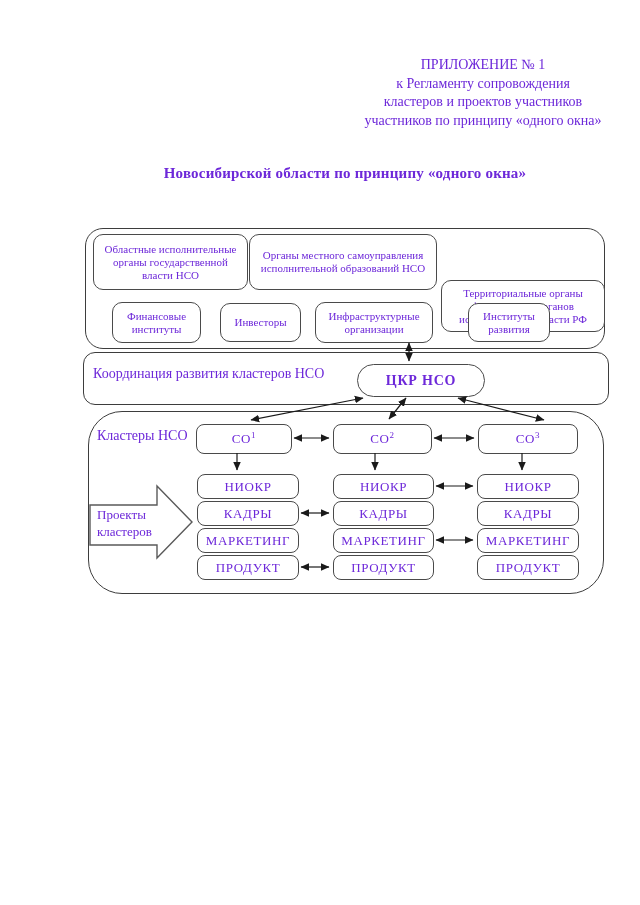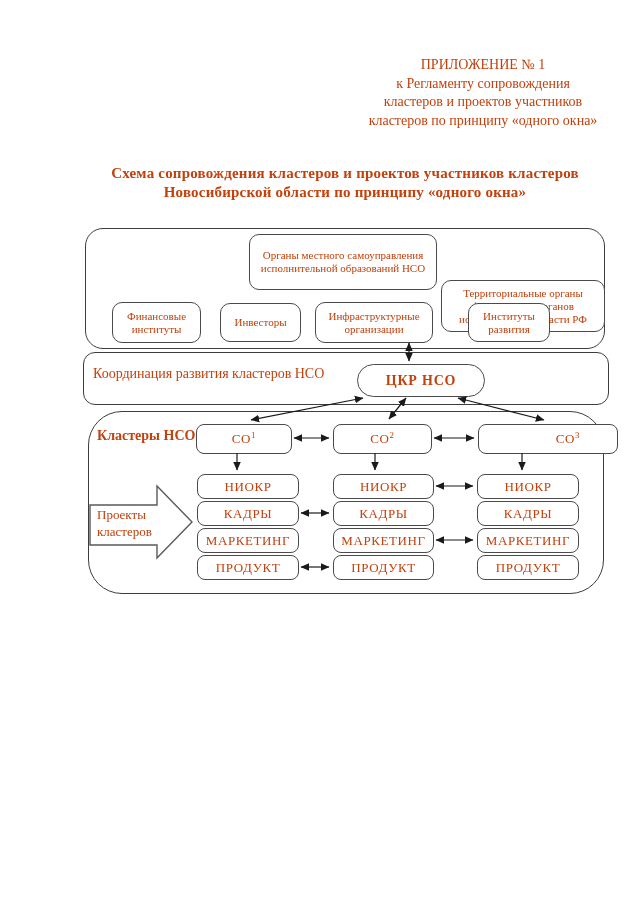--- a/index.html
+++ b/index.html
@@ -1,17 +1,17 @@
 <!DOCTYPE html>
 <html><head>
 <meta charset="utf-8">
 <style>
   html,body{margin:0;padding:0;background:#ffffff;}
   .page{position:relative;width:640px;height:905px;background:#ffffff;overflow:hidden;
-        font-family:"Liberation Serif","DejaVu Serif",serif;color:#c2410c;}
+        font-family:"Liberation Serif","DejaVu Serif",serif;color:#6d28d9;}
   .abs{position:absolute;}
   .hdr{font-size:14px;line-height:18.5px;text-align:center;}
   .ttl{font-size:15px;line-height:19px;font-weight:bold;text-align:center;letter-spacing:0.2px;}
   .frame{position:absolute;border:1.4px solid #3d3d3d;border-radius:16px;background:#ffffff;}
   .box{position:absolute;border:1.3px solid #4a4a4a;border-radius:10px;background:#ffffff;
        display:flex;align-items:center;justify-content:center;text-align:center;}
   .small{font-size:11px;line-height:13px;padding:1px 3px;}
   .cell{font-size:13px;letter-spacing:0.6px;border-radius:8px;}
   .lbl{font-size:14px;white-space:nowrap;}
   .stadium{border-radius:17px;font-size:14px;letter-spacing:0.8px;font-weight:bold;}
@@ -21,30 +21,32 @@
 </style>
 </head>
 <body>
 
 <div class="page">
 
   <div class="abs hdr" style="left:340px;top:56px;width:286px;">
     <div>ПРИЛОЖЕНИЕ № 1</div>
     <div>к Регламенту сопровождения</div>
     <div>кластеров и проектов участников</div>
-    <div>кластеров по принципу «одного окна»</div>
+    <div>участников по принципу «одного окна»</div>
   </div>
 
   <div class="abs ttl" style="left:60px;top:164px;width:570px;">
-    <div>Схема сопровождения кластеров и проектов участников кластеров</div>
     <div>Новосибирской области по принципу «одного окна»</div>
   </div>
 
   <div class="frame" style="left:85px;top:228px;width:518px;height:119px;border-radius:18px;"></div>
 
+  <div class="box small" style="left:93px;top:234px;width:147px;height:52px;">
+    <span>Областные исполнительные органы государственной власти НСО</span>
+  </div>
   <div class="box small" style="left:249px;top:234px;width:180px;height:52px;">
     <span>Органы местного самоуправления исполнительной образований НСО</span>
   </div>
   <div class="box small" style="left:441px;top:236px;width:156px;height:48px;margin-top:44px;">
     <span>Территориальные органы федеральных органов исполнительной власти РФ</span>
   </div>
 
   <div class="box small" style="left:112px;top:302px;width:81px;height:37px;">
     <span>Финансовые институты</span>
   </div>
@@ -58,29 +60,29 @@
     <span>Инфраструктурные организации</span>
   </div>
 
   <div class="frame" style="left:83px;top:352px;width:524px;height:51px;border-radius:12px;"></div>
   <div class="abs lbl" style="left:93px;top:366px;">Координация развития кластеров НСО</div>
   <div class="box stadium" style="left:357px;top:364px;width:126px;height:31px;">
     <span>ЦКР НСО</span>
   </div>
 
   <div class="frame" style="left:88px;top:411px;width:514px;height:181px;border-radius:34px;"></div>
-  <div class="abs lbl" style="left:97px;top:428px;font-weight:bold;">Кластеры НСО</div>
+  <div class="abs lbl" style="left:97px;top:428px;">Кластеры НСО</div>
 
   <div class="box cell" style="left:196px;top:424px;width:94px;height:28px;text-align:center;">
     <span><span>СО</span><sup>1</sup></span>
   </div>
   <div class="box cell" style="left:333px;top:424px;width:97px;height:28px;">
     <span><span>СО</span><sup>2</sup></span>
   </div>
-  <div class="box cell" style="left:478px;top:424px;width:98px;height:28px;padding-left:40px;">
+  <div class="box cell" style="left:478px;top:424px;width:98px;height:28px;">
     <span><span>СО</span><sup>3</sup></span>
   </div>
 
   <div class="box cell" style="left:197px;top:474px;width:100px;height:23px;">
       <span>НИОКР</span>
     </div>
   <div class="box cell" style="left:197px;top:501px;width:100px;height:23px;">
       <span>КАДРЫ</span>
     </div>
   <div class="box cell" style="left:197px;top:528px;width:100px;height:23px;">

